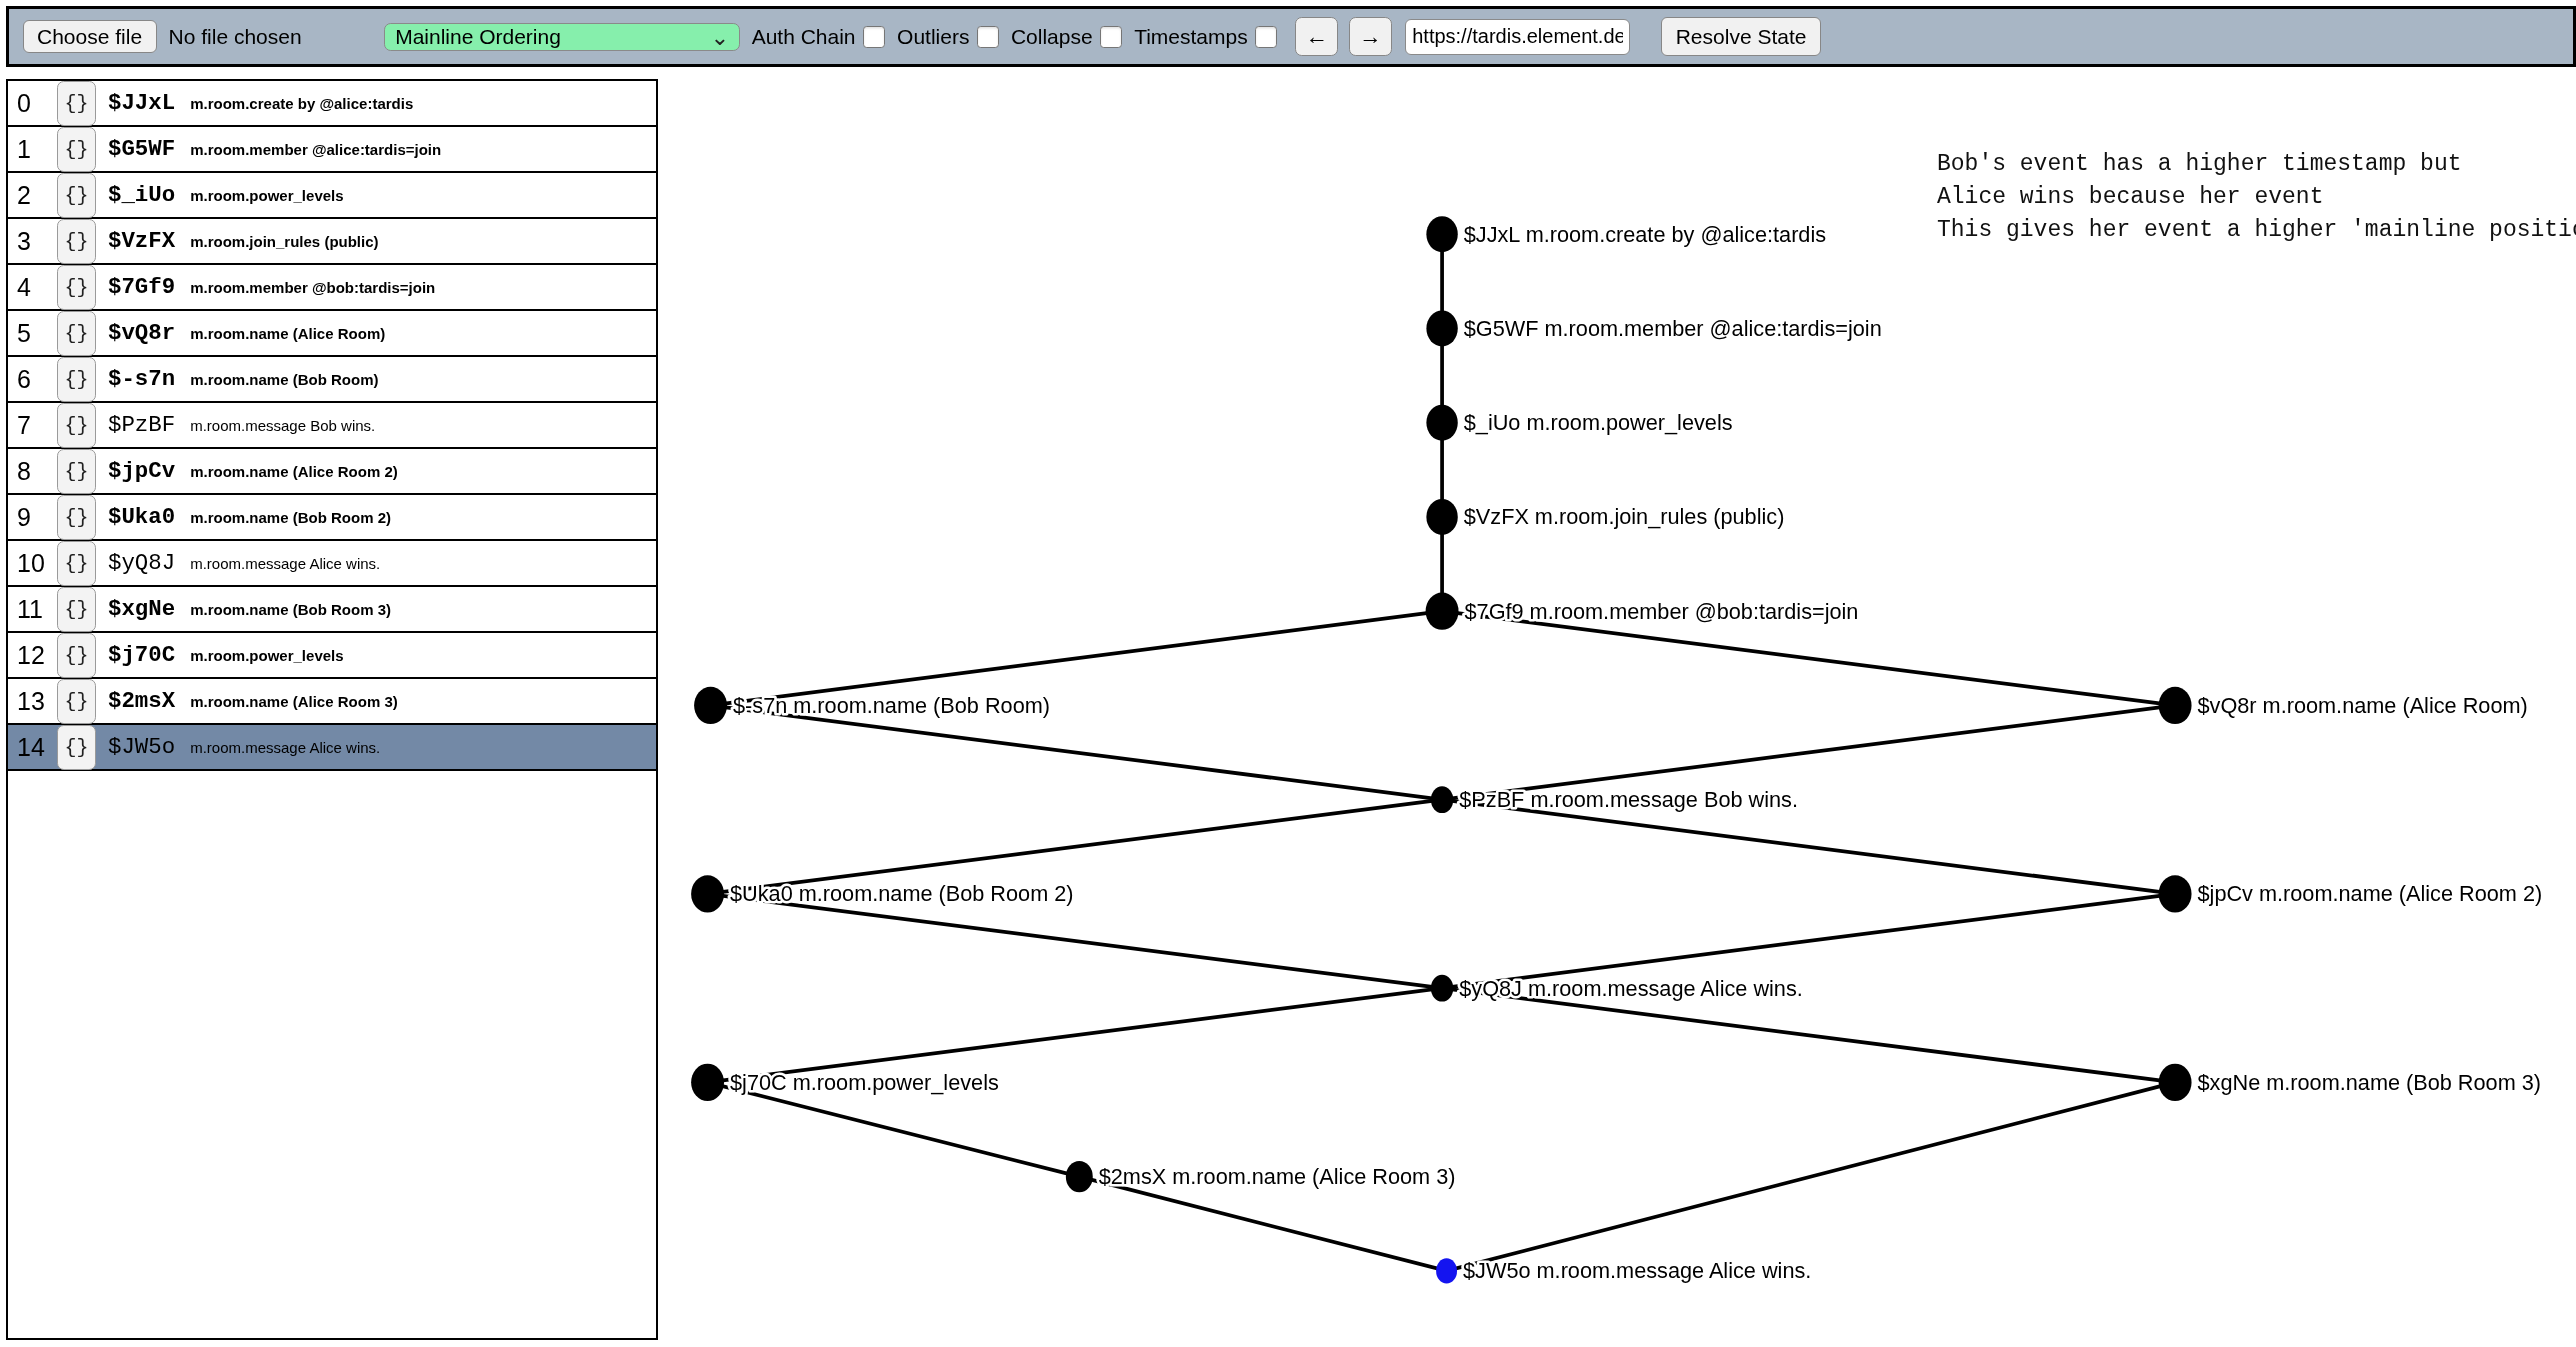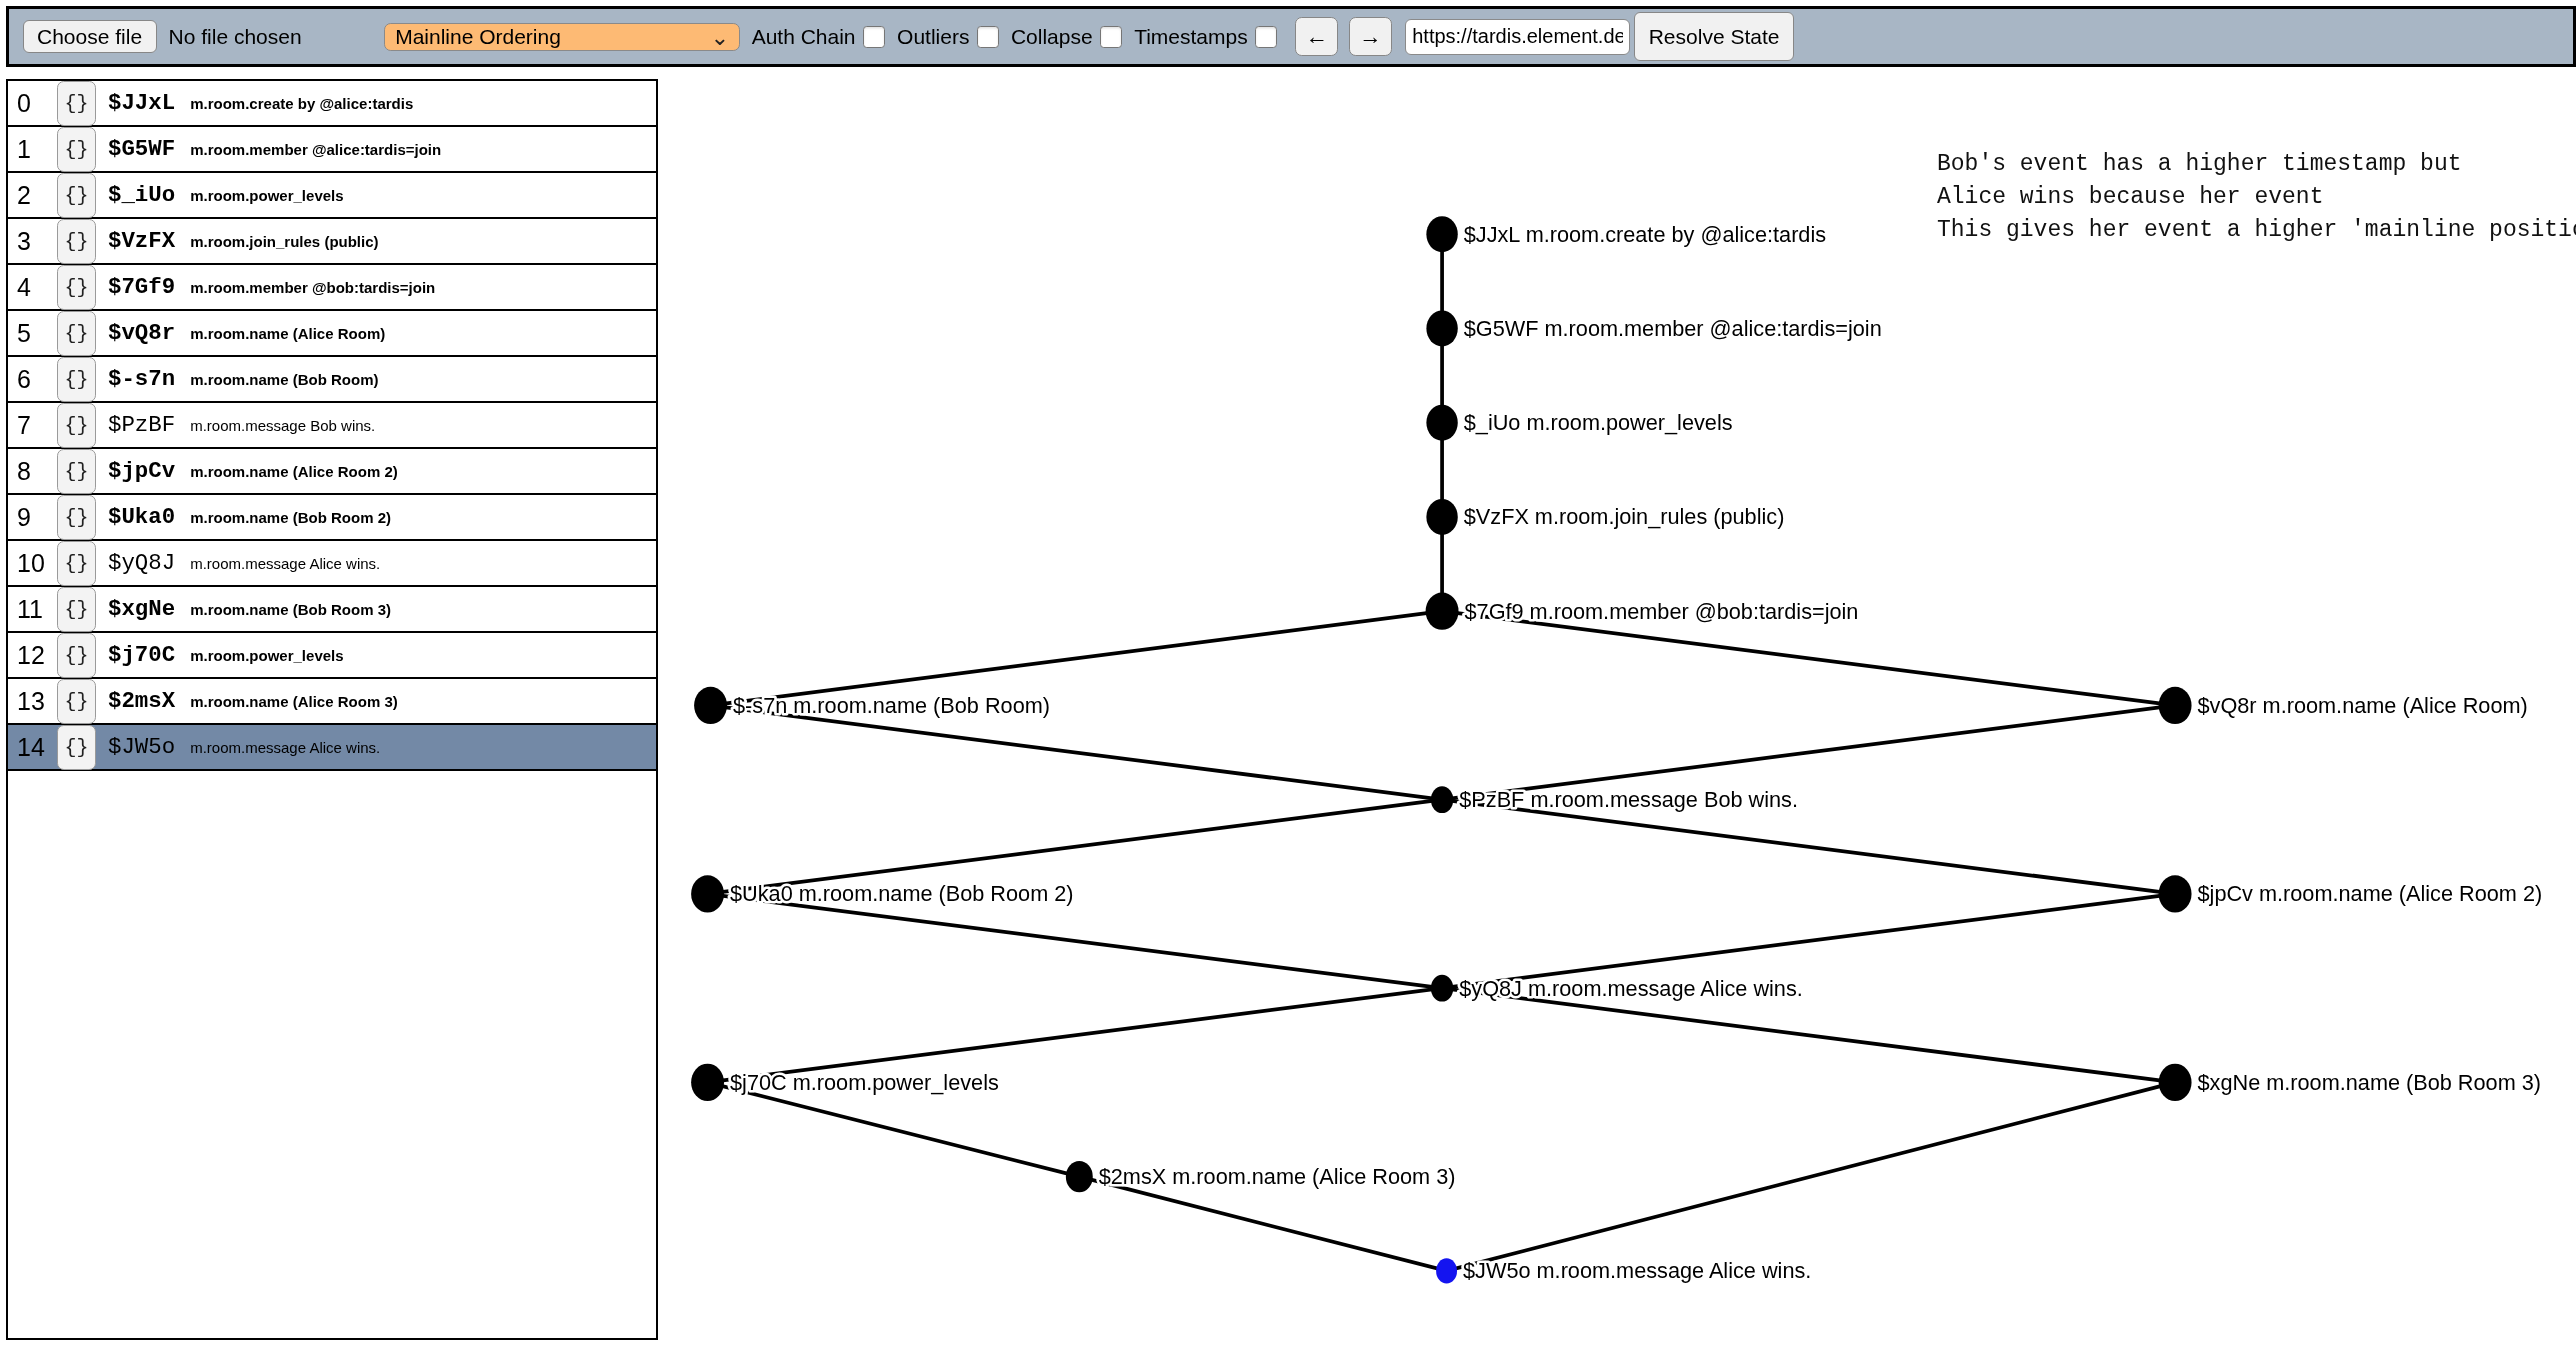--- a/index.html
+++ b/index.html
@@ -29,21 +29,21 @@
     padding: 0 13.5px;
     height: 34px;
     line-height: 31px;
   }
   #choose-file { height: 33px; }
   #file-status { margin-left: 12px; }
   .select-wrap { position: relative; margin-left: 82px; }
   #ordering-select {
     -webkit-appearance: none; appearance: none;
     width: 356px; height: 28px;
-    background: #fdba74;
+    background: #86efac;
     border: 1.5px solid #8a8a8a;
     border-radius: 6.7px;
     font-family: "Liberation Sans", sans-serif;
     font-size: 21px; color: #000;
     padding: 0 30px 0 10.5px;
   }
   .select-chevron {
     position: absolute; right: 10.5px; top: 1.5px;
     font-size: 22.4px; color: #222;
     pointer-events: none;
@@ -71,21 +71,21 @@
   #url-input {
     margin-left: 13.5px;
     width: 211px; height: 34px;
     background: #fff;
     border: 1.5px solid #8a8a8a;
     border-radius: 6px;
     font-family: "Liberation Sans", sans-serif;
     font-size: 20px; color: #000;
     padding: 0 6px;
   }
-  #resolve-btn { margin-left: 4px; height: 49px; }
+  #resolve-btn { margin-left: 31px; height: 39px; }
 
   
   #event-list {
     position: absolute; left: 6px; top: 79px; bottom: 7.5px;
     width: 648px;
     background: #fff;
     border: 2.2px solid #000;
     z-index: 4;
     overflow: visible;
   }

